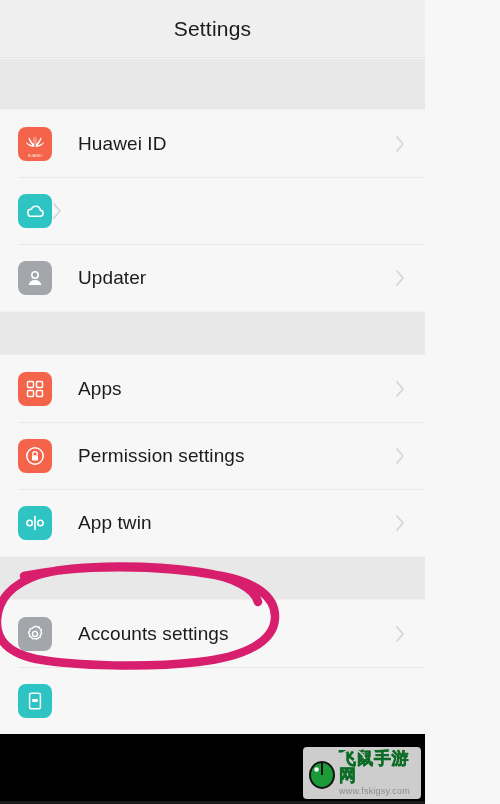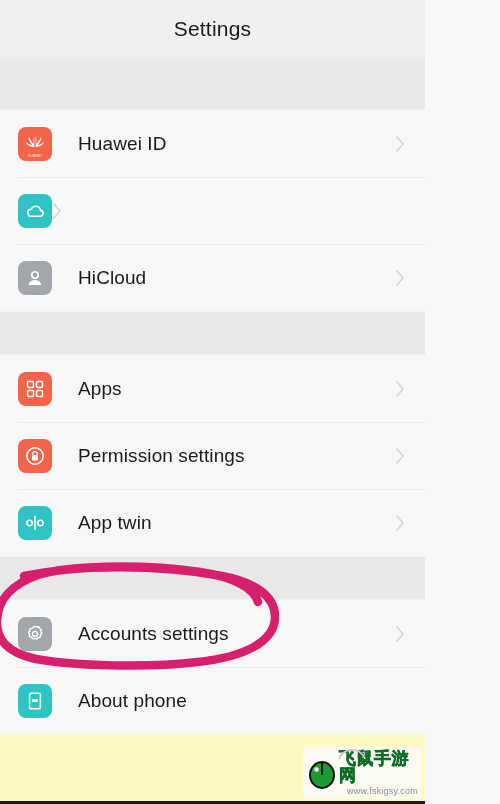--- a/index.html
+++ b/index.html
@@ -5,21 +5,21 @@
   * { margin:0; padding:0; box-sizing:border-box; }
   html, body {
     width:500px; height:804px;
     font-family:"Liberation Sans", sans-serif;
     background:#f7f7f7;
     overflow:hidden;
   }
   #screen {
     position:relative;
     width:425px; height:804px;
-    background:#fef9c3;
+    background:#000000;
     border-bottom:3px solid #1a1a1a;
     overflow:hidden;
   }
 
   
   .header {
     height:58px;
     background:#efefef;
     display:flex; align-items:center; justify-content:center;
     border-bottom:1px solid #e6e6e6;
@@ -117,21 +117,20 @@
     font-weight:bold;
     color:#18a03a;
     letter-spacing:0.5px;
     -webkit-text-stroke:.6px #0d6b26;
   }
   .wm-url {
     margin-top:3px;
     font-size:9px;
     color:#8d8d8d;
     letter-spacing:.2px;
-    margin-left:8px;
   }
   .wm-arc {
     position:absolute;
     left:34px; top:-2px;
     width:30px; height:16px;
   }
 </style>
 </head>
 <body>
 
@@ -176,21 +175,21 @@
       </span>
     </div>
 
     <div class="row">
       <div class="icon-box" style="background:#a3a6ab">
         <svg width="24" height="24" viewBox="0 0 24 24">
           <circle cx="12" cy="9" r="3.2" fill="none" stroke="#ffffff" stroke-width="1.6"></circle>
           <path d="M5.6 19c.6-3.3 3.3-5 6.4-5s5.8 1.7 6.4 5z" fill="#ffffff"></path>
         </svg>
       </div>
-      <div class="row-label">HiCloud</div>
+      <div class="row-label">Updater</div>
       <span class="chevron">
         <svg width="12" height="20" viewBox="0 0 12 20">
             <path d="M2 3l6 7-6 7" fill="none" stroke="#b9b9b9" stroke-width="1.7" stroke-linecap="round" stroke-linejoin="round"></path>
           </svg>
       </span>
     </div>
 
   </div>
 
   <div class="spacer spacer-mid"></div>
@@ -272,21 +271,20 @@
     </div>
 
 
     <div class="row">
       <div class="icon-box" style="background:#2ec4c4">
         <svg width="24" height="24" viewBox="0 0 24 24">
           <rect x="6.6" y="4.2" width="10.8" height="15.6" rx="1.8" fill="none" stroke="#ffffff" stroke-width="1.5"></rect>
           <rect x="9.2" y="10" width="5.6" height="3" rx=".6" fill="#ffffff"></rect>
         </svg>
       </div>
-      <div class="row-label">About phone</div>
     </div>
 
   </div>
 
   <div class="annotation">
     <svg width="300" height="112" viewBox="0 0 300 112">
       <path d="M38 14 C 90 3, 170 2, 236 14 C 268 20, 290 34, 289 56
                C 288 80, 258 95, 212 100 C 160 106, 90 104, 50 97
                C 22 91, 10 78, 11 58 C 12 38, 26 22, 52 13
                C 80 4, 150 1, 214 10 C 248 15, 268 26, 272 40" fill="none" stroke="#d81f6e" stroke-width="8.5" stroke-linecap="round" stroke-linejoin="round"></path>

